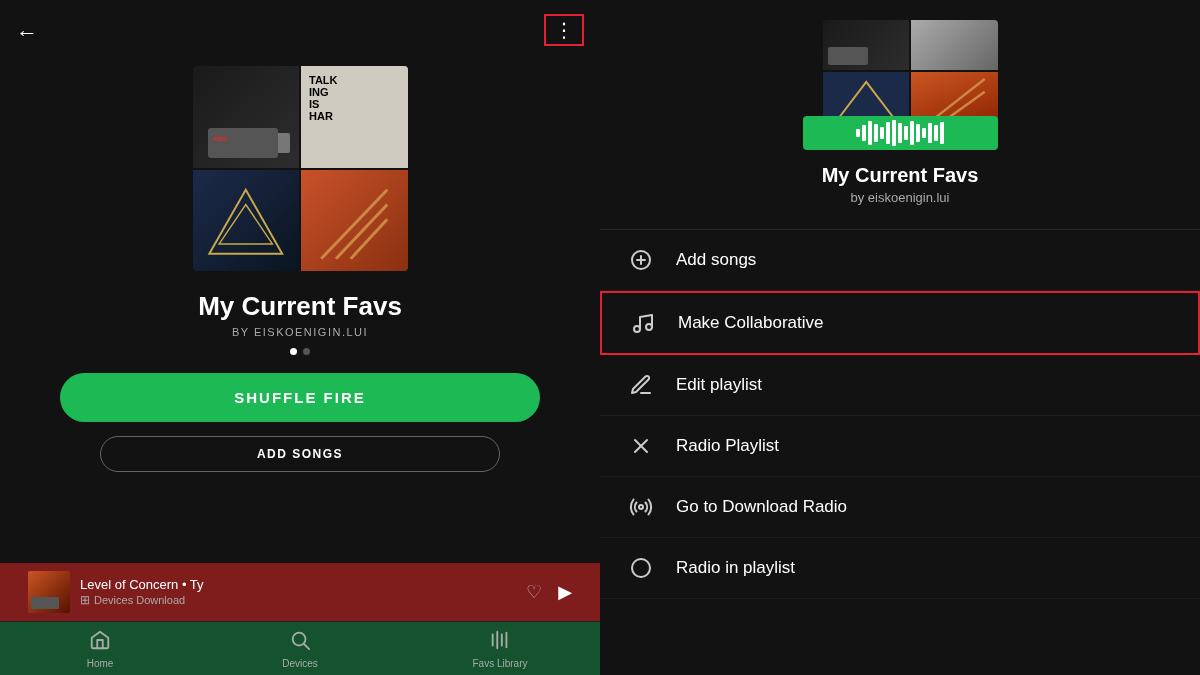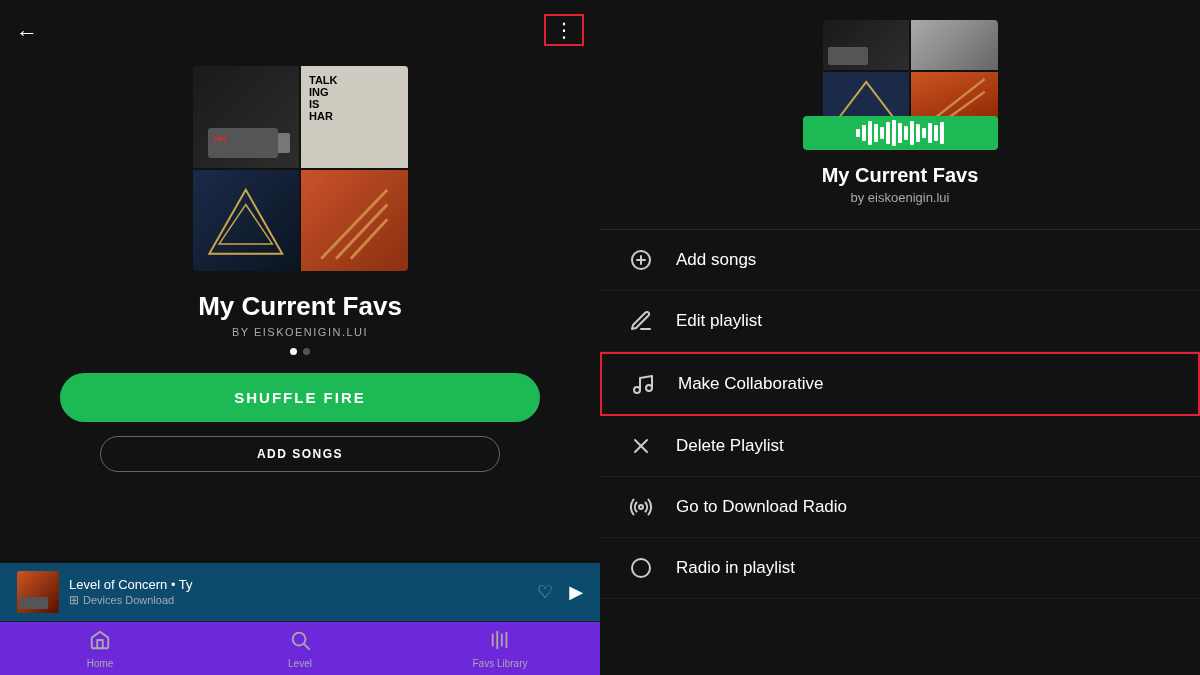--- a/index.html
+++ b/index.html
@@ -188,24 +188,24 @@
       text-align: center;
       cursor: pointer;
     }
 
     
     .now-playing {
       position: absolute;
       bottom: 54px;
       left: 0;
       right: 0;
-      background: #0c4a6e;
-      display: flex;
-      align-items: center;
-      padding: 8px 17px;
+      background: #7f1d1d;
+      display: flex;
+      align-items: center;
+      padding: 8px 28px;
       gap: 10px;
       height: 58px;
     }
 
     .np-thumb {
       width: 42px;
       height: 42px;
       background: linear-gradient(135deg, #cc5522, #551100);
       border-radius: 2px;
       flex-shrink: 0;
@@ -262,21 +262,21 @@
       cursor: pointer;
     }
 
     
     .bottom-nav {
       position: absolute;
       bottom: 0;
       left: 0;
       right: 0;
       height: 54px;
-      background: #6d28d9;
+      background: #14532d;
       display: flex;
       align-items: center;
       justify-content: space-around;
       border-top: 1px solid #222;
       text-align: center;
     }
 
     .nav-item {
       display: flex;
       flex-direction: column;
@@ -498,21 +498,21 @@
       </span>
       <span class="nav-label">Home</span>
     </div>
     <div class="nav-item">
       <span class="nav-icon">
         <svg width="22" height="22" viewBox="0 0 24 24" fill="none" stroke="#aaa" stroke-width="2" stroke-linecap="round" stroke-linejoin="round">
           <circle cx="11" cy="11" r="7"></circle>
           <line x1="16.5" y1="16.5" x2="22" y2="22"></line>
         </svg>
       </span>
-      <span class="nav-label">Level</span>
+      <span class="nav-label">Devices</span>
     </div>
     <div class="nav-item">
       <span class="nav-icon">
         <svg width="22" height="22" viewBox="0 0 24 24" fill="none" stroke="#aaa" stroke-width="2" stroke-linecap="round" stroke-linejoin="round">
           <line x1="4" y1="6" x2="4" y2="18"></line>
           <line x1="9" y1="3" x2="9" y2="21"></line>
           <line x1="14" y1="6" x2="14" y2="18"></line>
           <line x1="19" y1="4" x2="19" y2="20"></line>
         </svg>
       </span>
@@ -578,49 +578,49 @@
       <div class="menu-icon">
         <svg class="icon-svg" viewBox="0 0 24 24">
           <circle cx="12" cy="12" r="9"></circle>
           <line x1="12" y1="8" x2="12" y2="16"></line>
           <line x1="8" y1="12" x2="16" y2="12"></line>
         </svg>
       </div>
       <span class="menu-label">Add songs</span>
     </div>
 
-    <div class="menu-item">
-      <div class="menu-icon">
-        <svg class="icon-svg" viewBox="0 0 24 24">
-          <path d="M12 20h9"></path>
-          <path d="M16.5 3.5a2.121 2.121 0 013 3L7 19l-4 1 1-4 12.5-12.5z"></path>
-        </svg>
-      </div>
-      <span class="menu-label">Edit playlist</span>
-    </div>
-
     <div class="menu-item highlighted">
       <div class="menu-icon">
         <svg class="icon-svg" viewBox="0 0 24 24">
           <path d="M9 18V6l12-2v12"></path>
           <circle cx="6" cy="18" r="3"></circle>
           <circle cx="18" cy="16" r="3"></circle>
         </svg>
       </div>
       <span class="menu-label">Make Collaborative</span>
     </div>
 
     <div class="menu-item">
       <div class="menu-icon">
         <svg class="icon-svg" viewBox="0 0 24 24">
+          <path d="M12 20h9"></path>
+          <path d="M16.5 3.5a2.121 2.121 0 013 3L7 19l-4 1 1-4 12.5-12.5z"></path>
+        </svg>
+      </div>
+      <span class="menu-label">Edit playlist</span>
+    </div>
+
+    <div class="menu-item">
+      <div class="menu-icon">
+        <svg class="icon-svg" viewBox="0 0 24 24">
           <line x1="6" y1="6" x2="18" y2="18"></line>
           <line x1="18" y1="6" x2="6" y2="18"></line>
         </svg>
       </div>
-      <span class="menu-label">Delete Playlist</span>
+      <span class="menu-label">Radio Playlist</span>
     </div>
 
 
     <div class="menu-item">
       <div class="menu-icon">
         <svg class="icon-svg" viewBox="0 0 24 24">
           <circle cx="12" cy="12" r="2"></circle>
           <path d="M7.5 7.5a7.07 7.07 0 000 9M16.5 7.5a7.07 7.07 0 010 9"></path>
           <path d="M4.5 4.5a12.07 12.07 0 000 15M19.5 4.5a12.07 12.07 0 010 15"></path>
         </svg>

